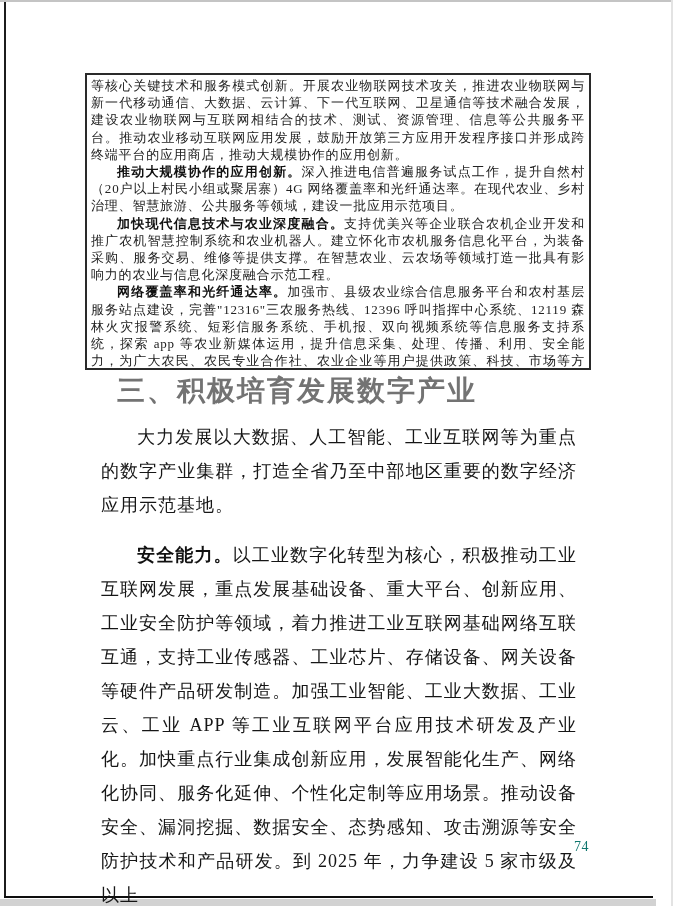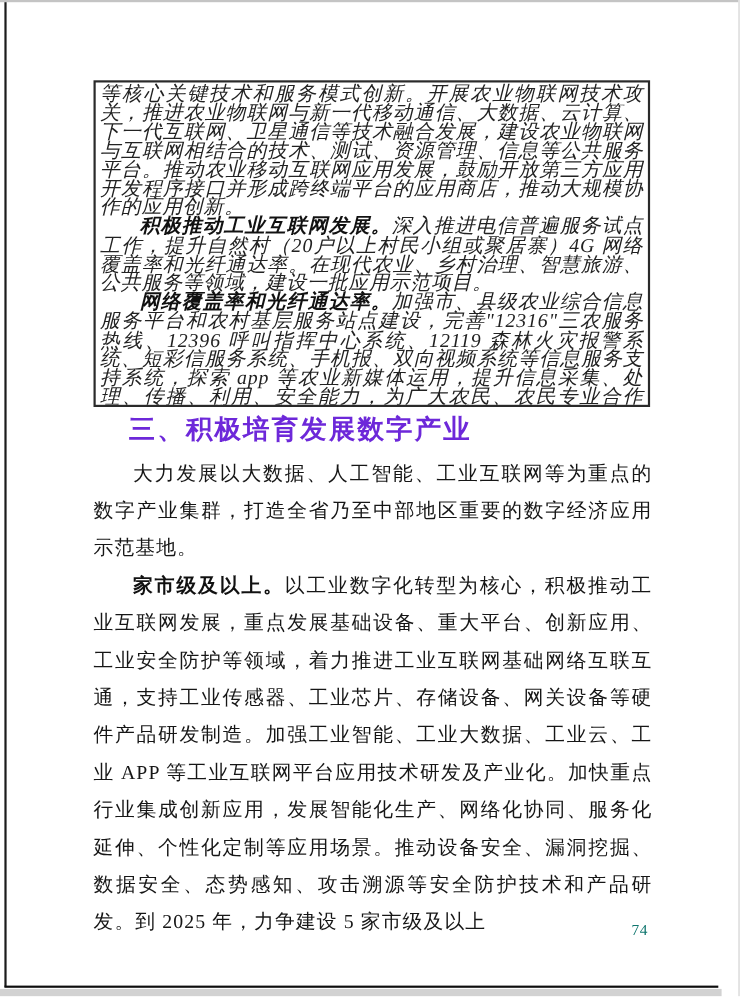--- a/index.html
+++ b/index.html
@@ -42,50 +42,49 @@
     position: absolute;
     left: 85px; top: 73px;
     width: 506px; height: 297px;
     box-sizing: border-box;
     border: 2px solid #2a2a2a;
     padding: 2px 4px 0 4px;
     overflow: hidden;
   }
   .boxed p {
     margin: 0;
-    font-size: 18px;
+    font-size: 13px;
     line-height: 17.2px;
     letter-spacing: 0.8px;
     text-align: justify;
     color: #222;
-    font-style: italic;
   }
   .boxed p.indent { text-indent: 2em; }
   b[data-name="paragraph-lead"] {
     font-family: "Liberation Sans", "DejaVu Sans", sans-serif;
     font-weight: bold;
     color: #111;
   }
   
   .main {
     position: absolute;
     left: 85px; top: 378px;
     width: 508px;
   }
   .main h2 {
     margin: 0 0 9px 32px;
     font-family: "Liberation Sans", "DejaVu Sans", sans-serif;
-    font-size: 24px;
+    font-size: 28px;
     font-weight: bold;
     letter-spacing: 2px;
     line-height: 26px;
-    color: #6d28d9;
+    color: #737373;
   }
   .main p {
-    margin: 0;
+    margin: 16px;
     font-size: 18px;
     line-height: 34px;
     letter-spacing: 1px;
     text-align: justify;
     color: #161616;
   }
   .main p.indent { text-indent: 2em; }
   .pagenum {
     position: absolute;
     left: 574px; top: 839px;
@@ -100,27 +99,28 @@
 <div class="screen" data-name="document-page">
 
   <div class="edge-top" data-name="page-edge-top"></div>
   <div class="edge-left" data-name="page-edge-left"></div>
   <div class="edge-bottom" data-name="page-edge-bottom"></div>
   <div class="edge-bottom-strip" data-name="page-edge-bottom-strip"></div>
   <div class="edge-right" data-name="page-edge-right"></div>
 
   <div class="boxed" data-name="boxed-text-section">
       <p data-name="paragraph">等核心关键技术和服务模式创新。开展农业物联网技术攻关，推进农业物联网与新一代移动通信、大数据、云计算、下一代互联网、卫星通信等技术融合发展，建设农业物联网与互联网相结合的技术、测试、资源管理、信息等公共服务平台。推动农业移动互联网应用发展，鼓励开放第三方应用开发程序接口并形成跨终端平台的应用商店，推动大规模协作的应用创新。</p>
-      <p data-name="paragraph" class="indent"><b data-name="paragraph-lead">积极推动工业互联网发展。</b>深入推进电信普遍服务试点工作，提升自然村（20户以上村民小组或聚居寨）4G 网络覆盖率和光纤通达率。在现代农业、乡村治理、智慧旅游、公共服务等领域，建设一批应用示范项目。</p>
+      <p data-name="paragraph" class="indent"><b data-name="paragraph-lead">推动大规模协作的应用创新。</b>深入推进电信普遍服务试点工作，提升自然村（20户以上村民小组或聚居寨）4G 网络覆盖率和光纤通达率。在现代农业、乡村治理、智慧旅游、公共服务等领域，建设一批应用示范项目。</p>
+      <p data-name="paragraph" class="indent"><b data-name="paragraph-lead">加快现代信息技术与农业深度融合。</b>支持优美兴等企业联合农机企业开发和推广农机智慧控制系统和农业机器人。建立怀化市农机服务信息化平台，为装备采购、服务交易、维修等提供支撑。在智慧农业、云农场等领域打造一批具有影响力的农业与信息化深度融合示范工程。</p>
       <p data-name="paragraph" class="indent"><b data-name="paragraph-lead">网络覆盖率和光纤通达率。</b>加强市、县级农业综合信息服务平台和农村基层服务站点建设，完善"12316"三农服务热线、12396 呼叫指挥中心系统、12119 森林火灾报警系统、短彩信服务系统、手机报、双向视频系统等信息服务支持系统，探索 app 等农业新媒体运用，提升信息采集、处理、传播、利用、安全能力，为广大农民、农民专业合作社、农业企业等用户提供政策、科技、市场等方面的信息服务。</p>
     </div>
 
   <div class="main" data-name="main-content">
     <h2 data-name="section-heading">三、积极培育发展数字产业</h2>
     <div data-name="body-paragraphs">
         <p data-name="paragraph" class="indent">大力发展以大数据、人工智能、工业互联网等为重点的数字产业集群，打造全省乃至中部地区重要的数字经济应用示范基地。</p>
-        <p data-name="paragraph" class="indent"><b data-name="paragraph-lead">家市级及以上。</b>以工业数字化转型为核心，积极推动工业互联网发展，重点发展基础设备、重大平台、创新应用、工业安全防护等领域，着力推进工业互联网基础网络互联互通，支持工业传感器、工业芯片、存储设备、网关设备等硬件产品研发制造。加强工业智能、工业大数据、工业云、工业 APP 等工业互联网平台应用技术研发及产业化。加快重点行业集成创新应用，发展智能化生产、网络化协同、服务化延伸、个性化定制等应用场景。推动设备安全、漏洞挖掘、数据安全、态势感知、攻击溯源等安全防护技术和产品研发。到 2025 年，力争建设 5 家市级及以上</p>
+        <p data-name="paragraph" class="indent"><b data-name="paragraph-lead">安全能力。</b>以工业数字化转型为核心，积极推动工业互联网发展，重点发展基础设备、重大平台、创新应用、工业安全防护等领域，着力推进工业互联网基础网络互联互通，支持工业传感器、工业芯片、存储设备、网关设备等硬件产品研发制造。加强工业智能、工业大数据、工业云、工业 APP 等工业互联网平台应用技术研发及产业化。加快重点行业集成创新应用，发展智能化生产、网络化协同、服务化延伸、个性化定制等应用场景。推动设备安全、漏洞挖掘、数据安全、态势感知、攻击溯源等安全防护技术和产品研发。到 2025 年，力争建设 5 家市级及以上</p>
       </div>
   </div>
 
   <div class="pagenum" data-name="page-number">74</div>
 
 </div>
 
 </body></html>

